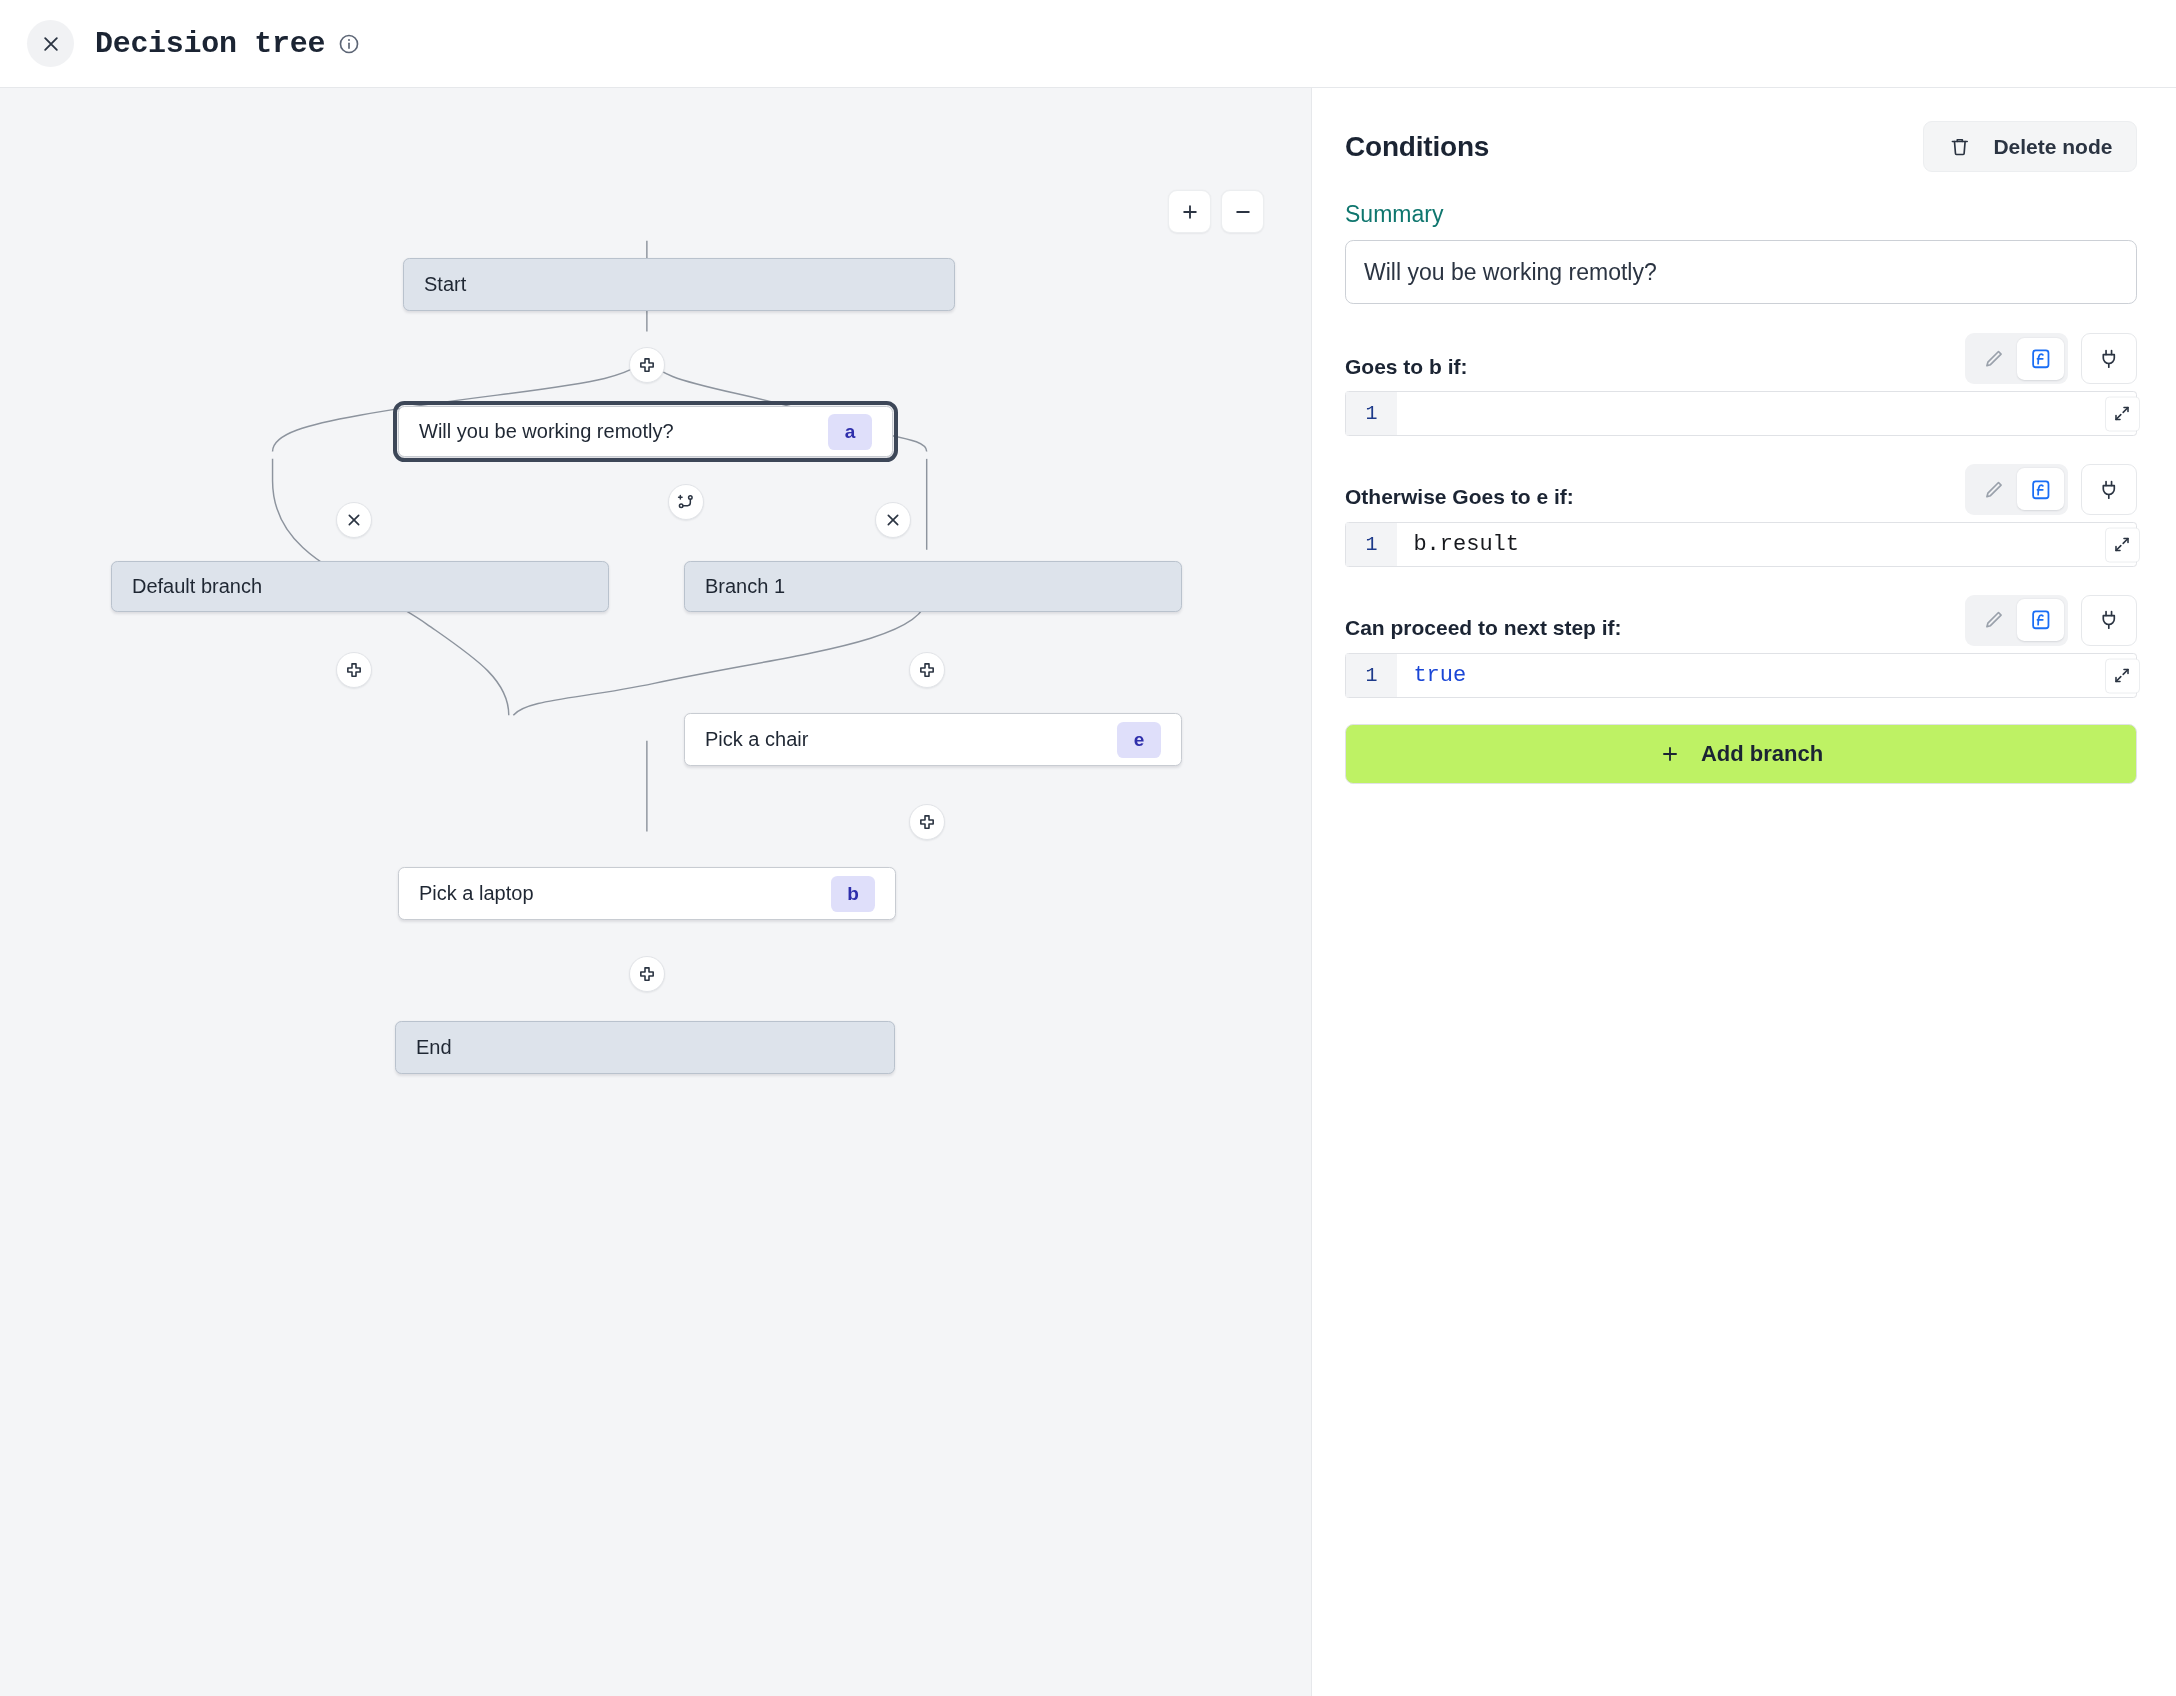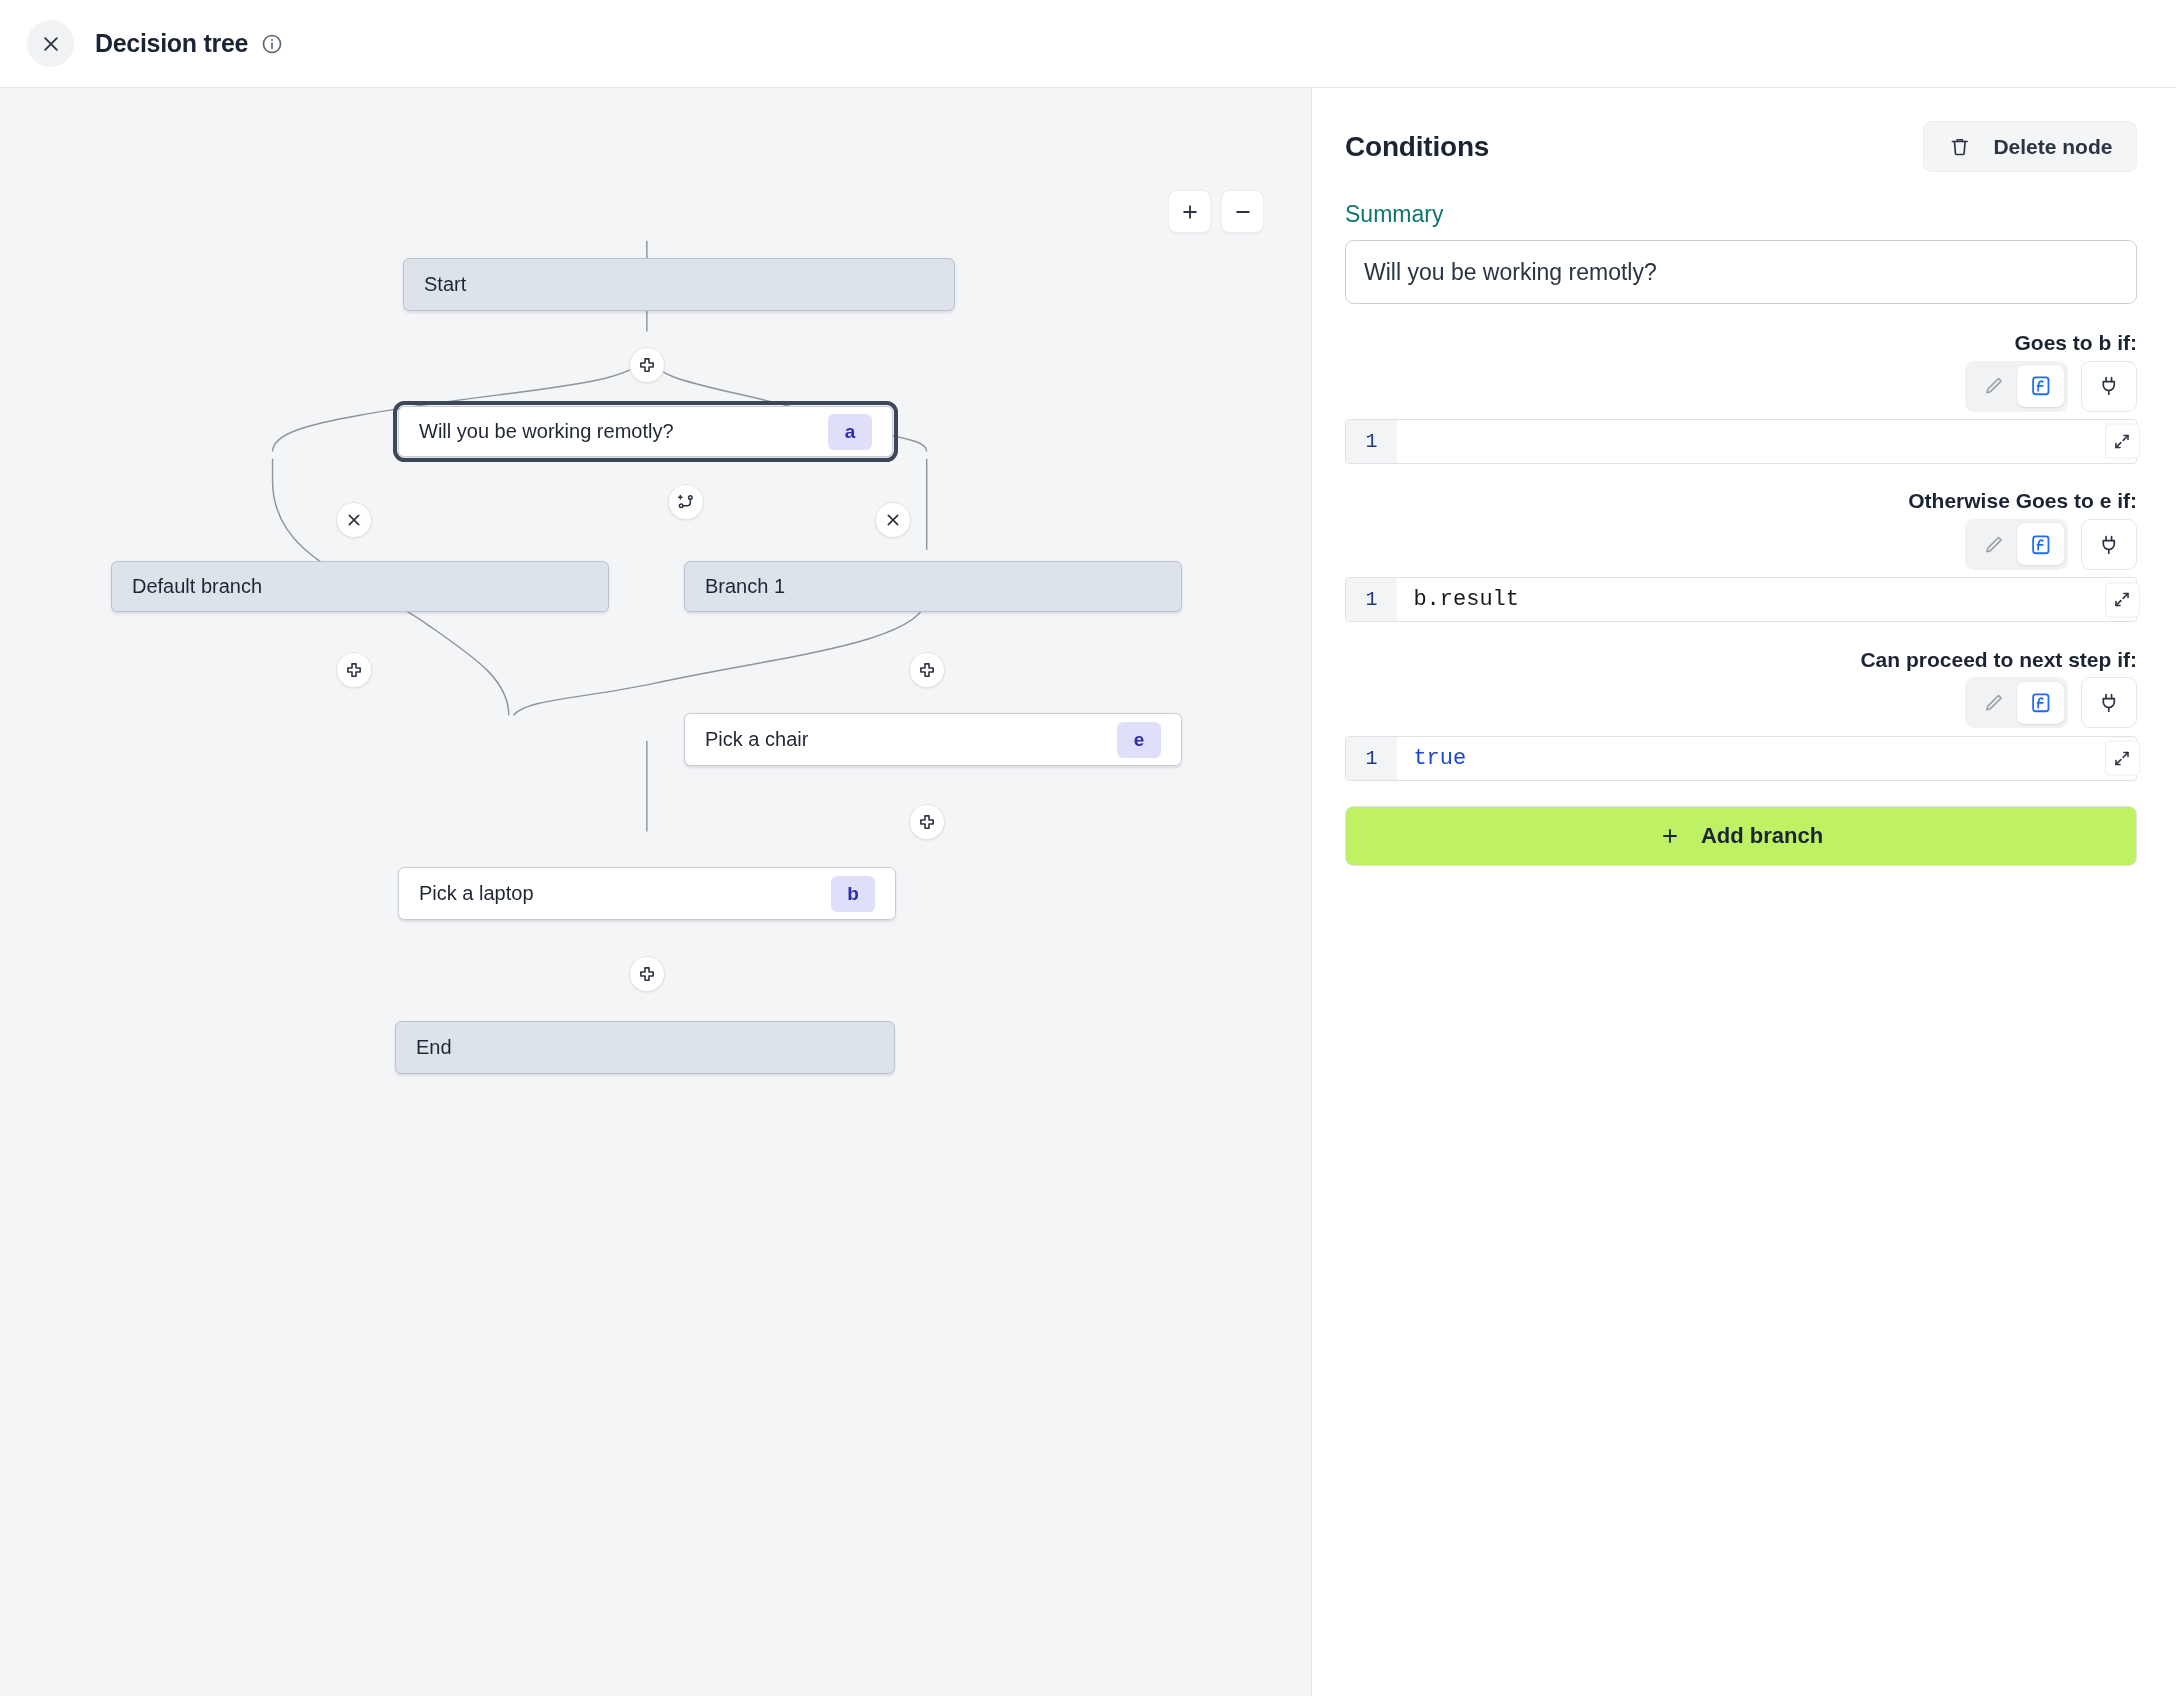--- a/index.html
+++ b/index.html
@@ -22,22 +22,22 @@
     background: #ffffff;
   }
   .close-btn {
     width: 47px; height: 47px; border-radius: 50%;
     background: #f1f2f4; border: none;
     display: flex; align-items: center; justify-content: center;
     cursor: pointer; padding: 0;
   }
   .close-btn svg { width: 20px; height: 20px; }
   .page-title {
-    font-size: 25px; font-weight: bold; letter-spacing: -0.3px;
-    margin-left: 21px; color: #1b2433; white-space: nowrap;
+    font-size: 30px; font-weight: bold; letter-spacing: -0.3px;
+    margin-left: 21px; color: #1b2433; white-space: nowrap; font-family: Liberation Mono, monospace;
   }
   .info-icon { margin-left: 12.7px; display: flex; align-items: center; }
   .info-icon svg { width: 22px; height: 22px; }
 
   
   .body { flex: 1; display: flex; min-height: 0; }
 
   
   .canvas {
     position: relative;
@@ -124,21 +124,21 @@
     width: 100%; height: 64px;
     border: 0.9px solid #ccd0d6; border-radius: 8.2px;
     padding: 0 18px; font-size: 23px; color: #2b3442;
     font-family: inherit; background: #ffffff;
     margin-bottom: 27px;
   }
 
   .cond-block { margin-bottom: 5.5px; }
   .cond-row {
     display: flex; align-items: flex-end; justify-content: space-between;
-    min-height: 53px; margin-bottom: 7.3px; flex-direction: column;
+    min-height: 53px; margin-bottom: 7.3px;
   }
   .cond-label { font-size: 21px; font-weight: bold; color: #1b2433; padding-bottom: 5.5px; }
   .cond-tools { display: flex; align-items: center; gap: 12.7px; }
   .seg {
     display: flex; align-items: center; gap: 0;
     background: #f1f2f4; border-radius: 9px; padding: 4.5px;
   }
   .seg-btn {
     width: 47px; height: 42px; border-radius: 7.3px;
     display: flex; align-items: center; justify-content: center;

